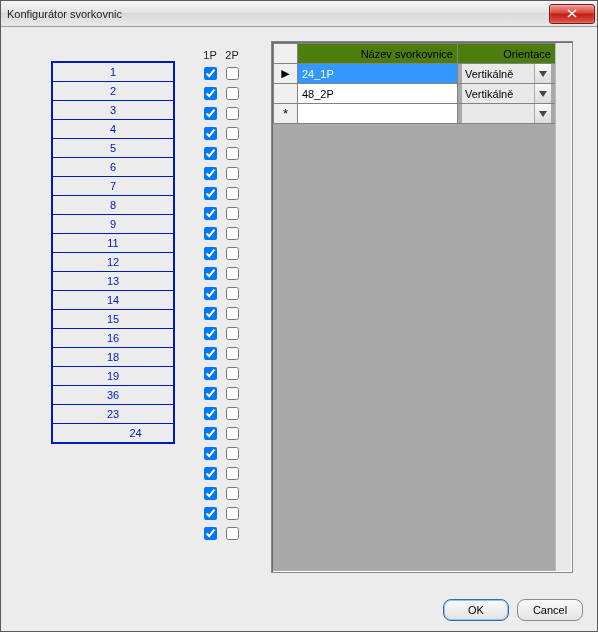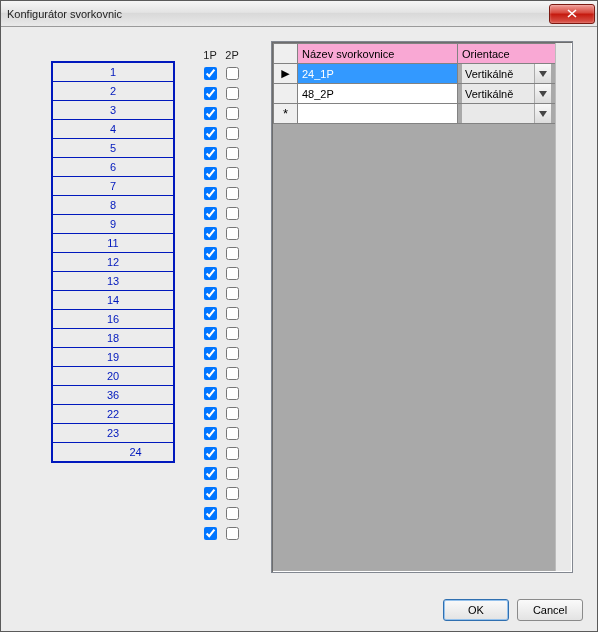--- a/index.html
+++ b/index.html
@@ -132,23 +132,23 @@
   table.grid th, table.grid td {
     border: 1px solid #828282;
     font-size: 11px;
     height: 20px;
     padding: 0 4px;
     box-sizing: border-box;
     overflow: hidden;
     white-space: nowrap;
   }
   table.grid th {
-    background: #f9a8d4;
+    background: #4d7c0f;
     font-weight: normal;
-    text-align: left;
+    text-align: right;
   }
   table.grid th.rowhdr, table.grid td.rowhdr {
     width: 24px;
     background: #efefef;
     text-align: center;
     padding: 0;
   }
   col.namecol { width: 160px; }
   col.orientcol { }
   td.name-cell { background: #fff; }
@@ -194,21 +194,21 @@
     right: 14px;
     bottom: 10px;
     display: flex;
     gap: 8px;
   }
   .btn {
     min-width: 66px;
     height: 22px;
     background: linear-gradient(to bottom,#fafafa,#e3e3e3);
     border: 1px solid #8a8a8a;
-    border-radius: 3px;
+    border-radius: 8px;
     font-size: 11px;
     display: flex;
     align-items: center;
     justify-content: center;
     padding: 0 12px;
     box-sizing: border-box;
   }
   .btn.default {
     border: 1px solid #2f6fb0;
     box-shadow: 0 0 0 1px #94c1ec inset;
@@ -237,26 +237,25 @@
           <div class="row">4</div>
           <div class="row">5</div>
           <div class="row">6</div>
           <div class="row">7</div>
           <div class="row">8</div>
           <div class="row">9</div>
           <div class="row">11</div>
           <div class="row">12</div>
           <div class="row">13</div>
           <div class="row">14</div>
+          <div class="row">15</div>
           <div class="row">16</div>
           <div class="row">18</div>
           <div class="row">19</div>
-          <div class="row">20</div>
           <div class="row">36</div>
-          <div class="row">22</div>
           <div class="row">23</div>
           <div class="row">24</div>
         </div>
 
       <div class="checkcols">
         <div class="hdr">
           <span>1P</span>
           <span>2P</span>
         </div>
         <div id="checkrows">

